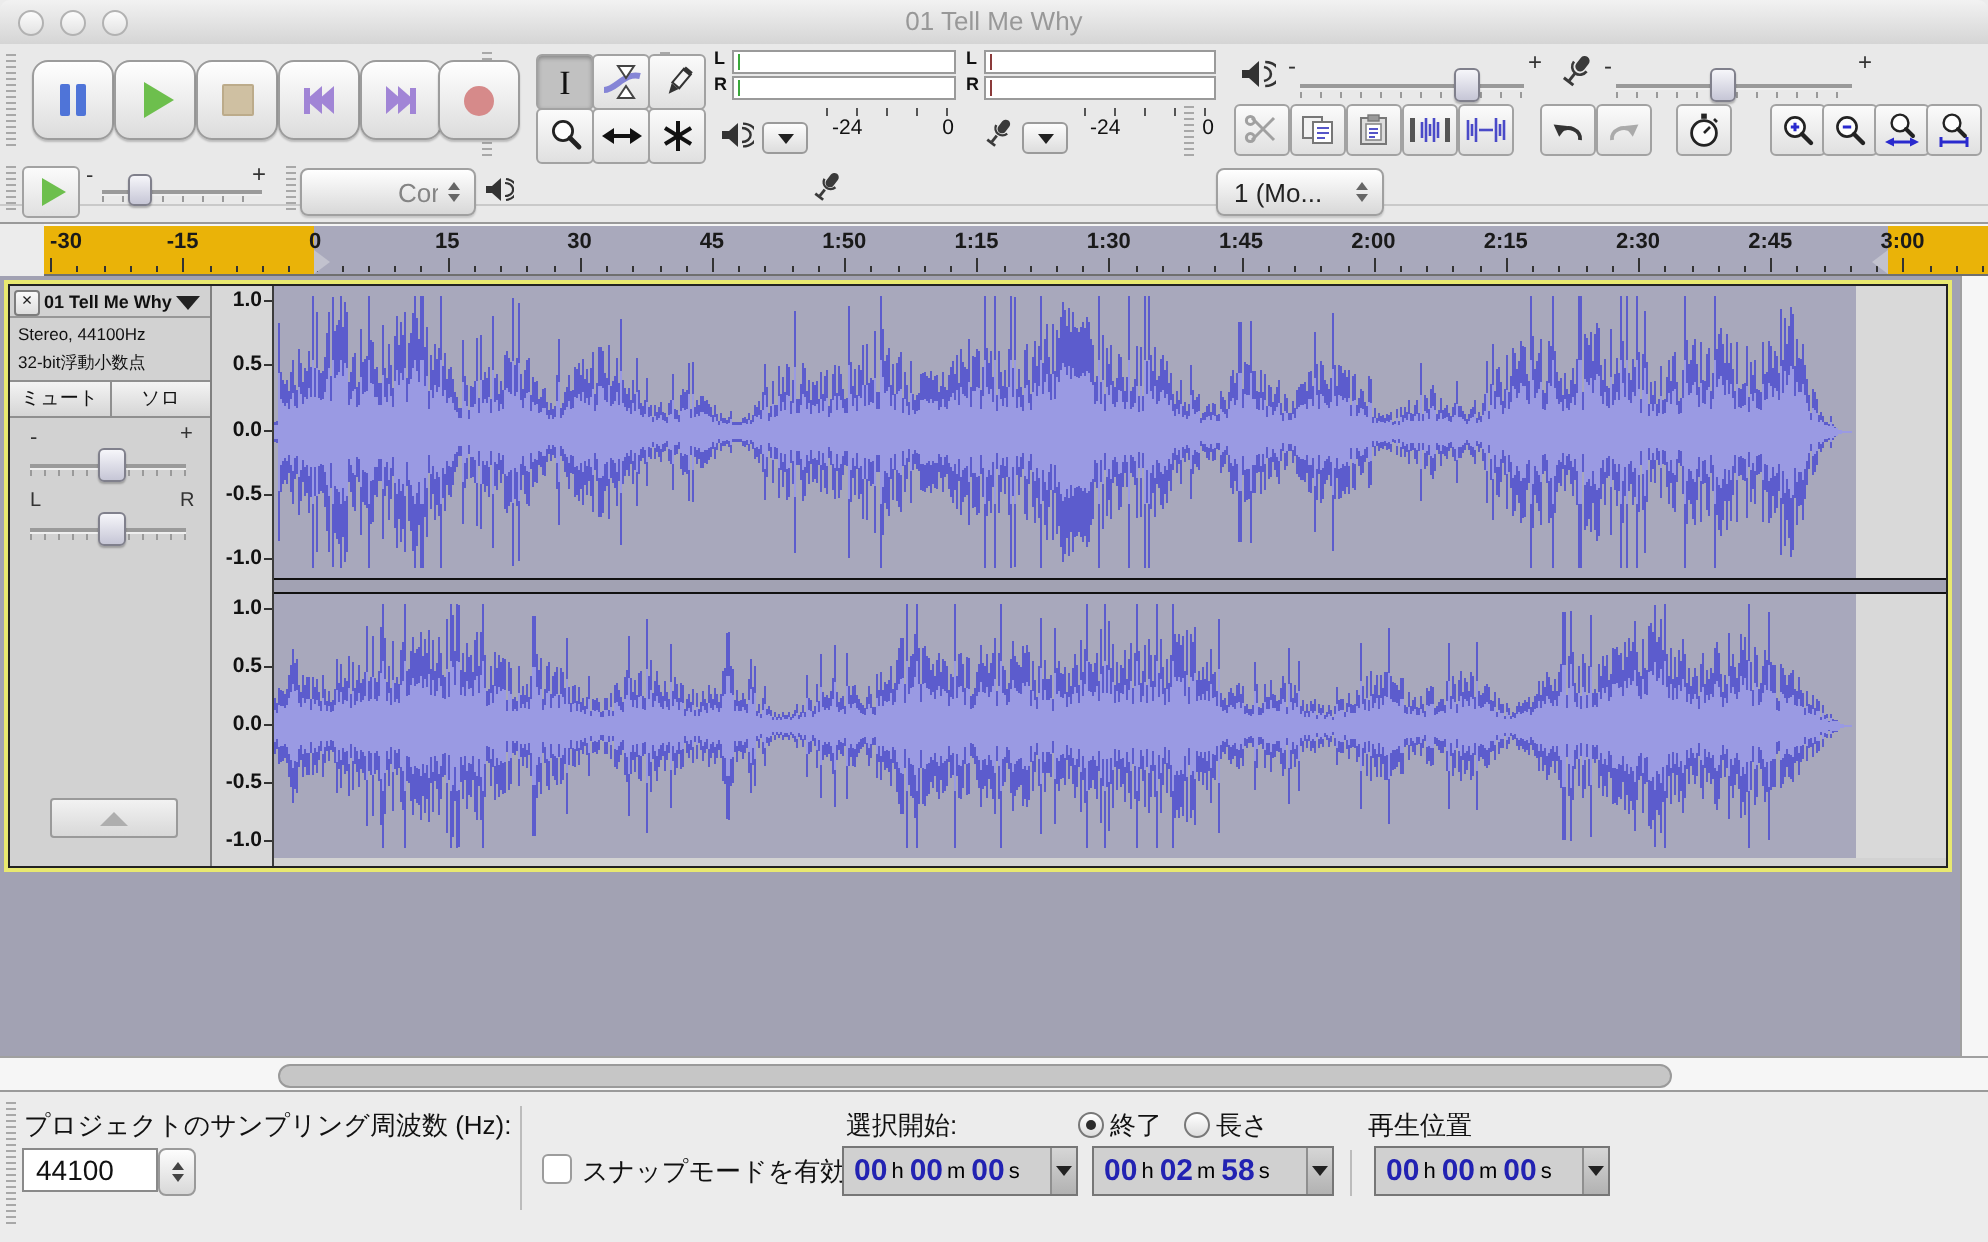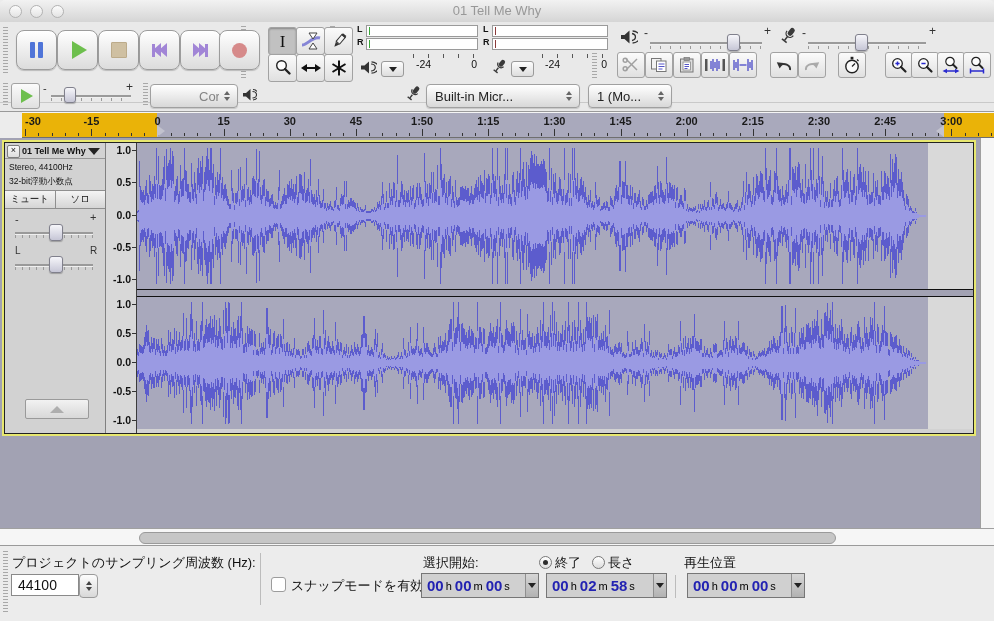--- a/index.html
+++ b/index.html
@@ -414,28 +414,21 @@
       <path d="M11 1.5 a6.3 5.3 0 0 1 0 10.5" stroke="#333" fill="none" stroke-width="1.1"></path>
     </svg>
   <svg class="abs" style="left:404px;top:84px" width="18" height="20">
       <g transform="rotate(38 9 10)">
         <rect x="6.8" y="1" width="4.4" height="8" rx="2.2" fill="#3a3a3a"></rect>
         <path d="M5.5 6.8 a3.6 3.9 0 0 0 7 0" fill="none" stroke="#3a3a3a" stroke-width="1.2"></path>
         <line x1="9" y1="11" x2="9" y2="15" stroke="#3a3a3a" stroke-width="1.4"></line>
         <line x1="6.5" y1="15.5" x2="11.5" y2="15.5" stroke="#3a3a3a" stroke-width="1.4"></line>
       </g>
     </svg>
-  <div class="dropdown" style="left:426px;width:152px">
-    <span class="lbl">Built-in Micr...</span>
-    <span class="arrows">
-        <i class="arr-up"></i>
-        <i class="arr-dn"></i>
-      </span>
-  </div>
-  <div class="dropdown" style="left:588px;width:82px">
+  <div class="dropdown" style="left:608px;width:82px">
     <span class="lbl">1 (Mo...</span>
     <span class="arrows">
         <i class="arr-up"></i>
         <i class="arr-dn"></i>
       </span>
   </div>
 
   <div class="timeline">
     <div class="tl-sel" style="left:135px;width:787px"></div>
     <div id="tl-marks">

